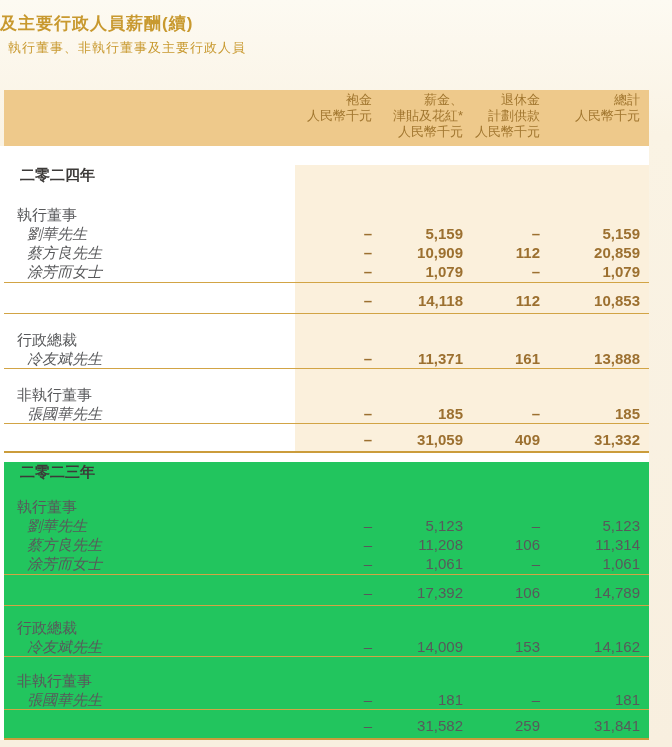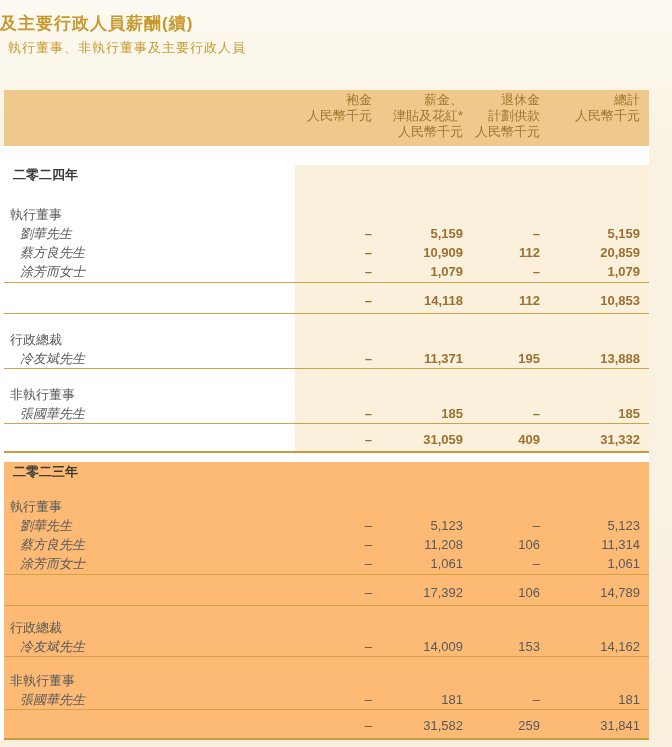--- a/index.html
+++ b/index.html
@@ -22,22 +22,22 @@
   .thead{
     height:56px;background:#EEC98B;display:flex;align-items:center;
     padding-bottom:4px;box-sizing:border-box;color:#A1762F;font-size:13px;
   }
   .thead .spacer{width:291px;}
   .thead .hnums{display:flex;width:354px;padding-right:9px;box-sizing:border-box;}
   .thead .hc{text-align:right;line-height:16px;white-space:nowrap;}
   .hc.w1{width:77px}.hc.w2{width:91px}.hc.w3{width:77px}.hc.w4{width:100px}
   .section{width:645px;}
   .s2024{background:linear-gradient(90deg,#FFFFFF 0,#FFFFFF 291px,#FBF0DC 291px,#FBF0DC 100%);}
-  .s2023{background:#fdba74;}
-  .row{display:flex;height:19px;line-height:19px;font-size:13px;}
+  .s2023{background:#22c55e;}
+  .row{display:flex;height:19px;line-height:19px;font-size:15px;margin-left:7px;}
   .lbl{width:291px;box-sizing:border-box;color:#58595B;white-space:nowrap;}
   .lbl.year{padding-left:9px;font-weight:bold;color:#3C3A38;}
   .lbl.ghead{padding-left:6px;}
   .lbl.name{padding-left:16px;font-style:italic;}
   .nums{display:flex;width:354px;padding-right:9px;box-sizing:border-box;}
   .c{text-align:right;white-space:nowrap;}
   .c.w1{width:77px}.c.w2{width:91px}.c.w3{width:77px}.c.w4{width:100px}
   .s2024 .c{color:#9C7030;font-weight:bold;}
   .s2023 .c{color:#58595B;}
   .rule{height:1px;background:#D2A445;}
@@ -128,21 +128,21 @@
     <div class="rule mt3"></div>
 
     <div class="row mt16">
       <div class="lbl ghead">行政總裁</div>
     </div>
     <div class="row">
       <div class="lbl name">冷友斌先生</div>
       <div class="nums">
         <div class="c w1">–</div>
         <div class="c w2">11,371</div>
-        <div class="c w3">195</div>
+        <div class="c w3">161</div>
         <div class="c w4">13,888</div>
       </div>
     </div>
     <div class="rule mt0"></div>
 
     <div class="row mt16">
       <div class="lbl ghead">非執行董事</div>
     </div>
     <div class="row">
       <div class="lbl name">張國華先生</div>

